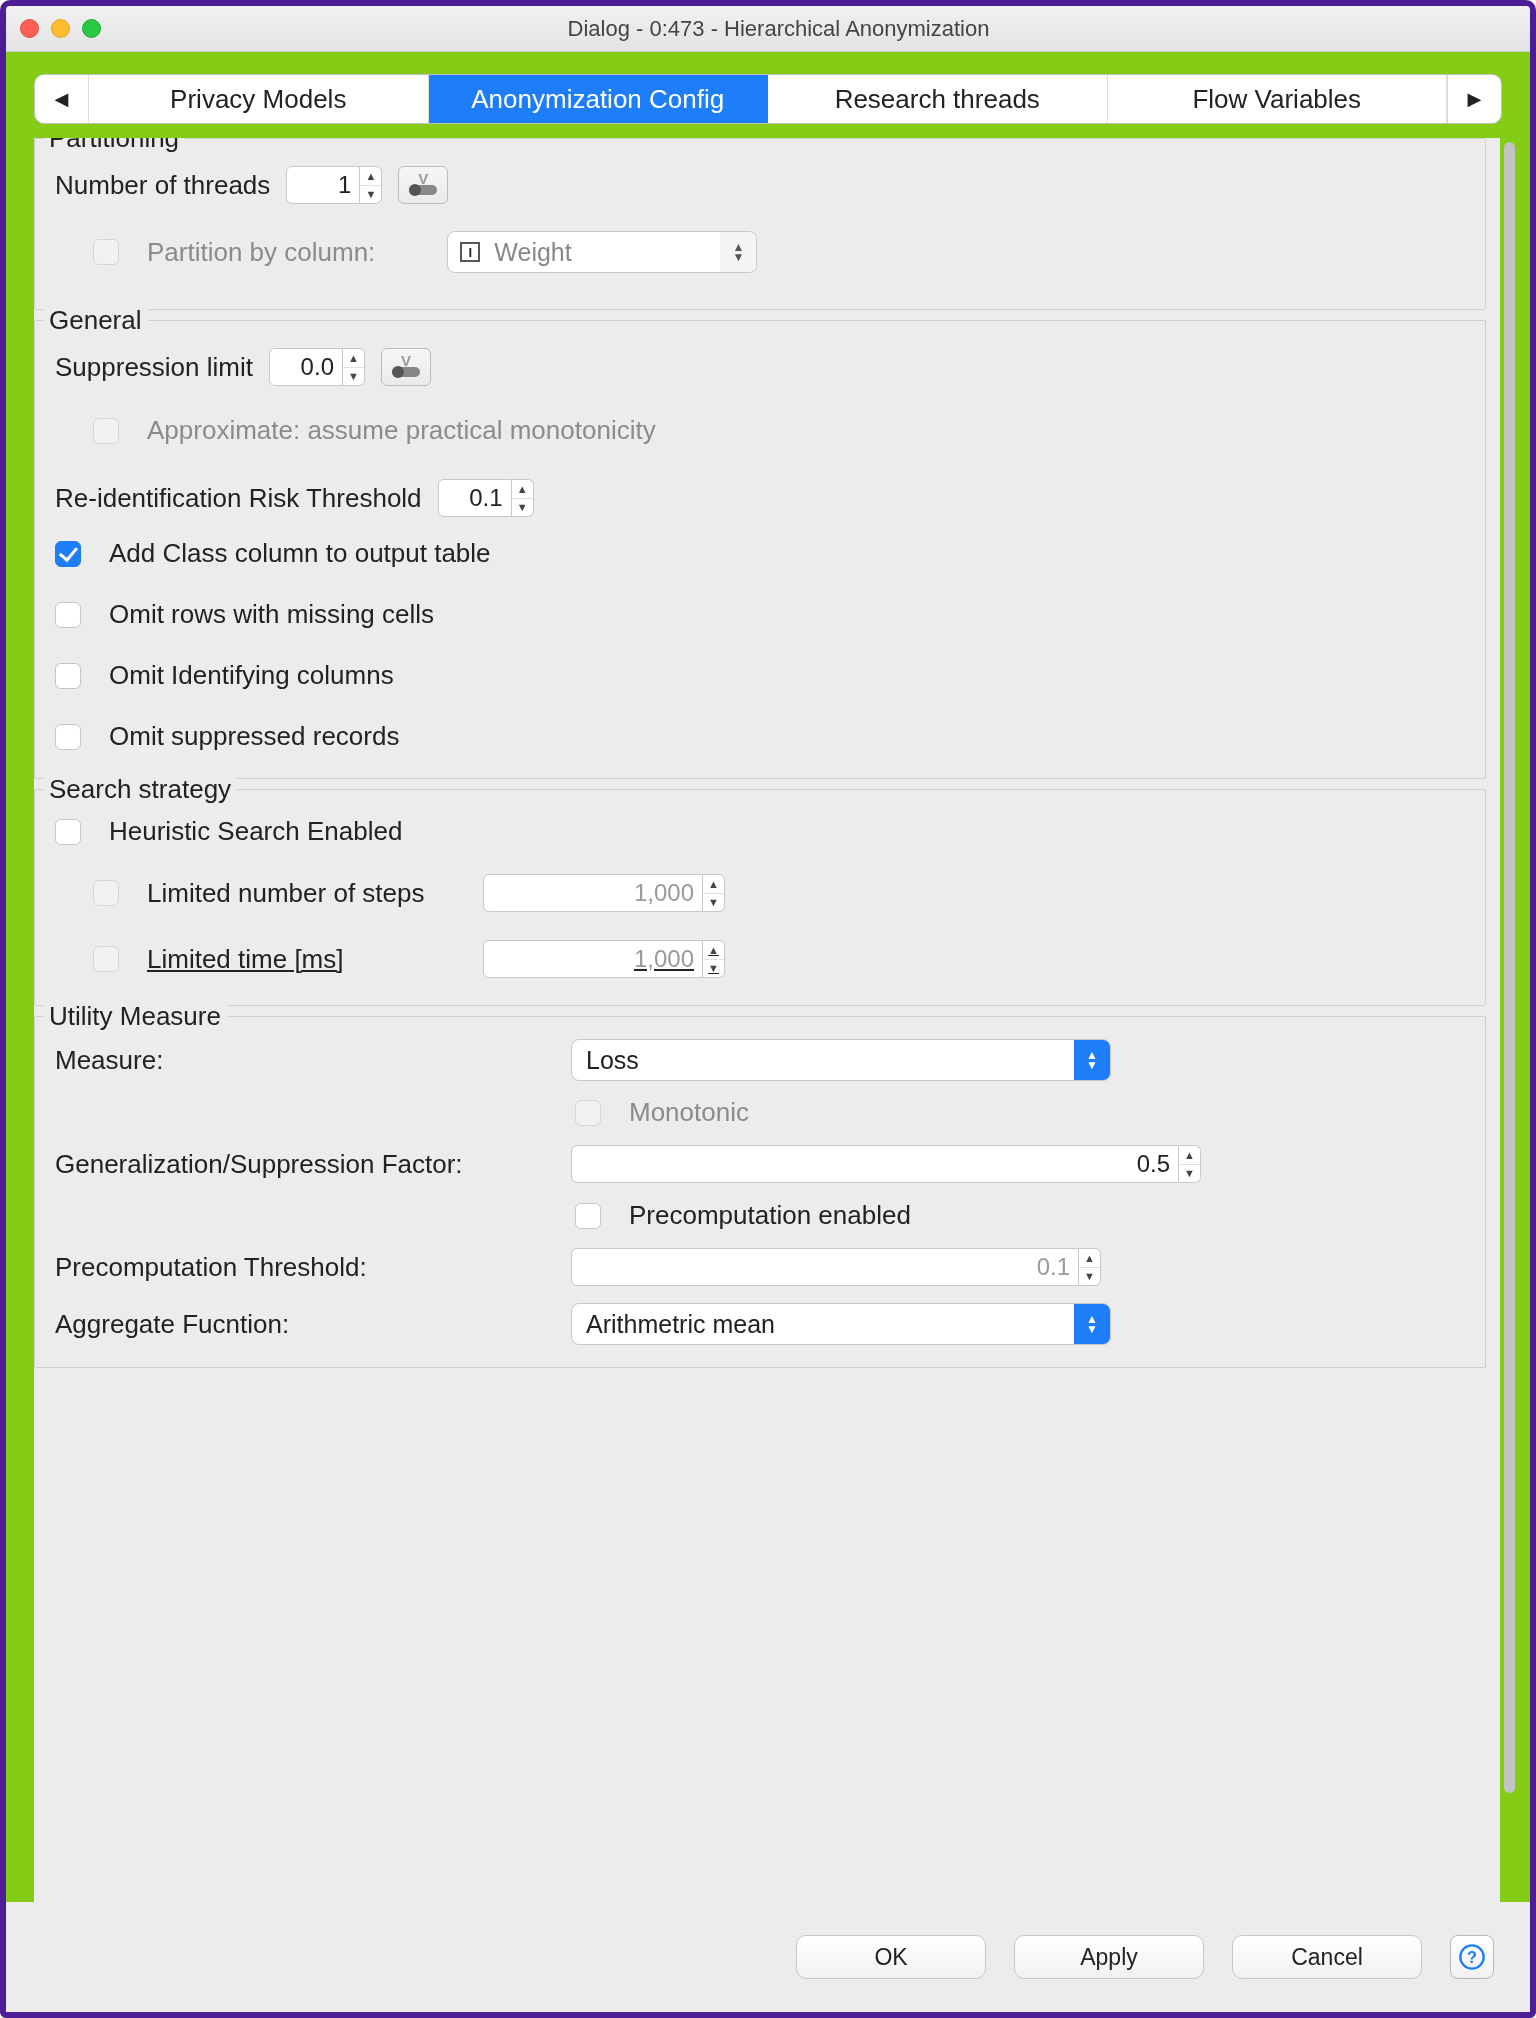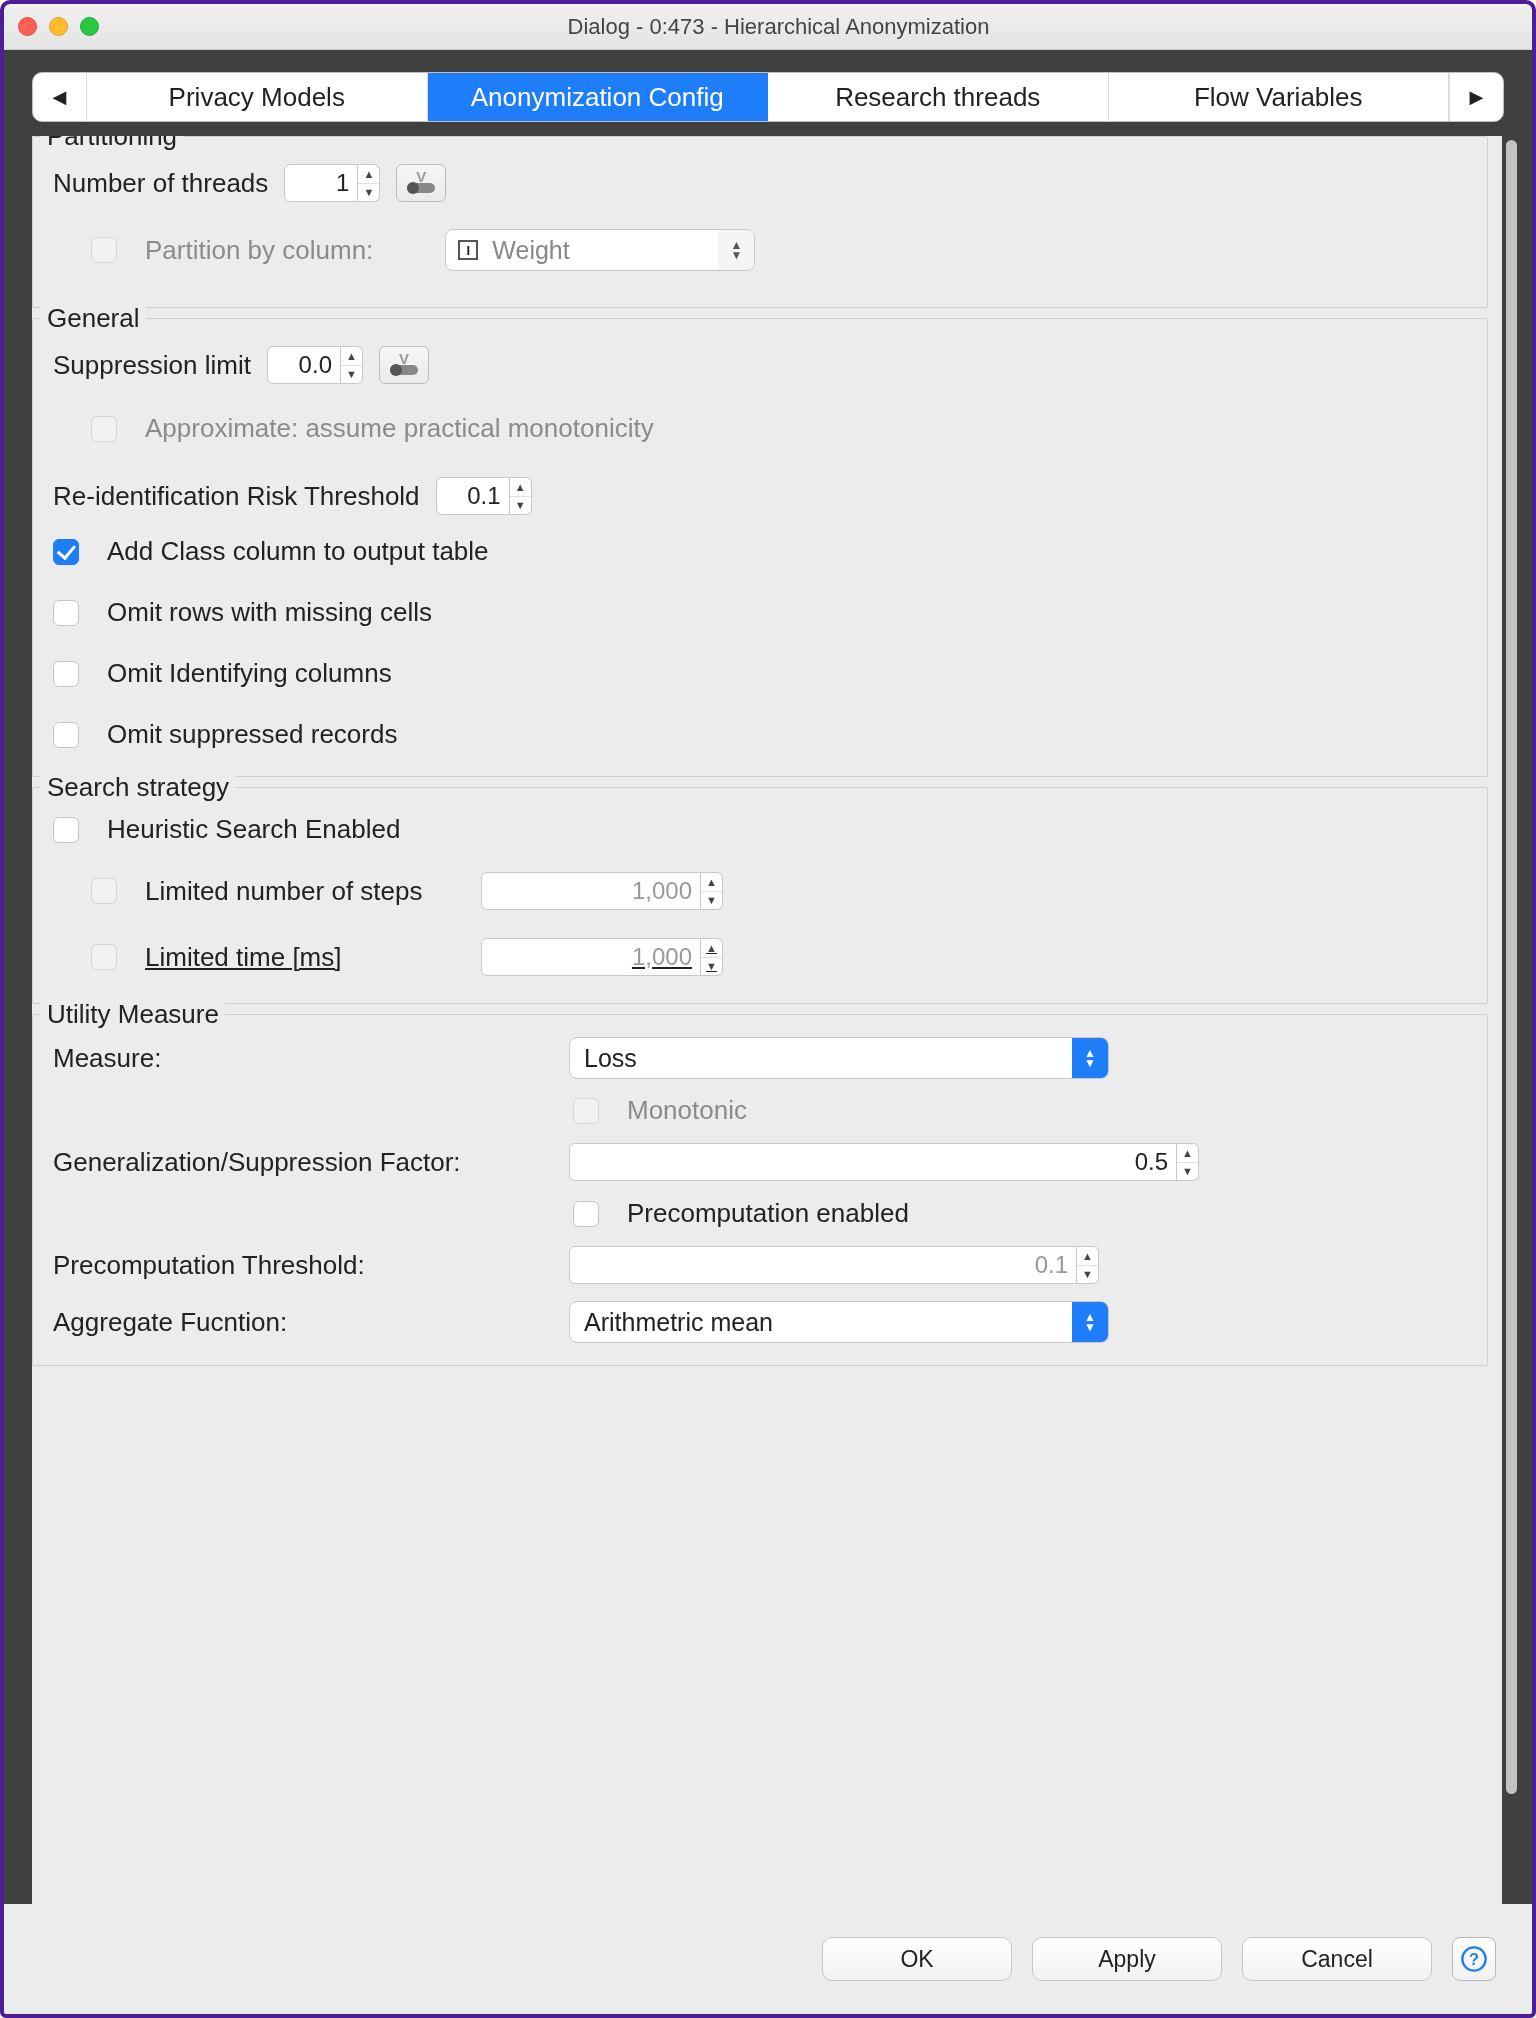--- a/index.html
+++ b/index.html
@@ -6,23 +6,23 @@
   html, body { margin:0; padding:0; height:100%; }
   body {
     font-family: -apple-system, "Helvetica Neue", Arial, sans-serif;
     font-size: 24px;
     color:#222;
     background:#fff;
     width:1536px;
   }
   .window {
     width:1536px; height:2018px;
-    background:#404040;
+    background:#84cc16;
     display:flex; flex-direction:column;
-    border:4px solid #4c1d95;
+    border:6px solid #4c1d95;
     border-radius:10px 10px 6px 6px;
     overflow:hidden;
   }
   
   .titlebar {
     height:46px;
     background:linear-gradient(#f1f1f1,#e3e3e3);
     border-bottom:1px solid #cfcfcf;
     display:flex; align-items:center;
     padding:0 14px;
@@ -186,21 +186,21 @@
     display:flex;align-items:center;justify-content:center;font-size:13px;font-weight:700;
   }
 
   .label-w { width:500px; }
 
   
   .footer{
     height:110px;
     flex:0 0 auto;
     display:flex; align-items:center; justify-content:flex-end;
-    gap:20px; padding:0 36px;
+    gap:28px; padding:0 36px;
     background:#ececec;
   }
   .btn{
     width:190px; height:44px;
     border:1px solid #c8c8c8; border-radius:10px;
     background:linear-gradient(#ffffff,#f1f1f1);
     font-size:23px; color:#222;
     display:flex; align-items:center; justify-content:center;
     cursor:pointer;
   }

